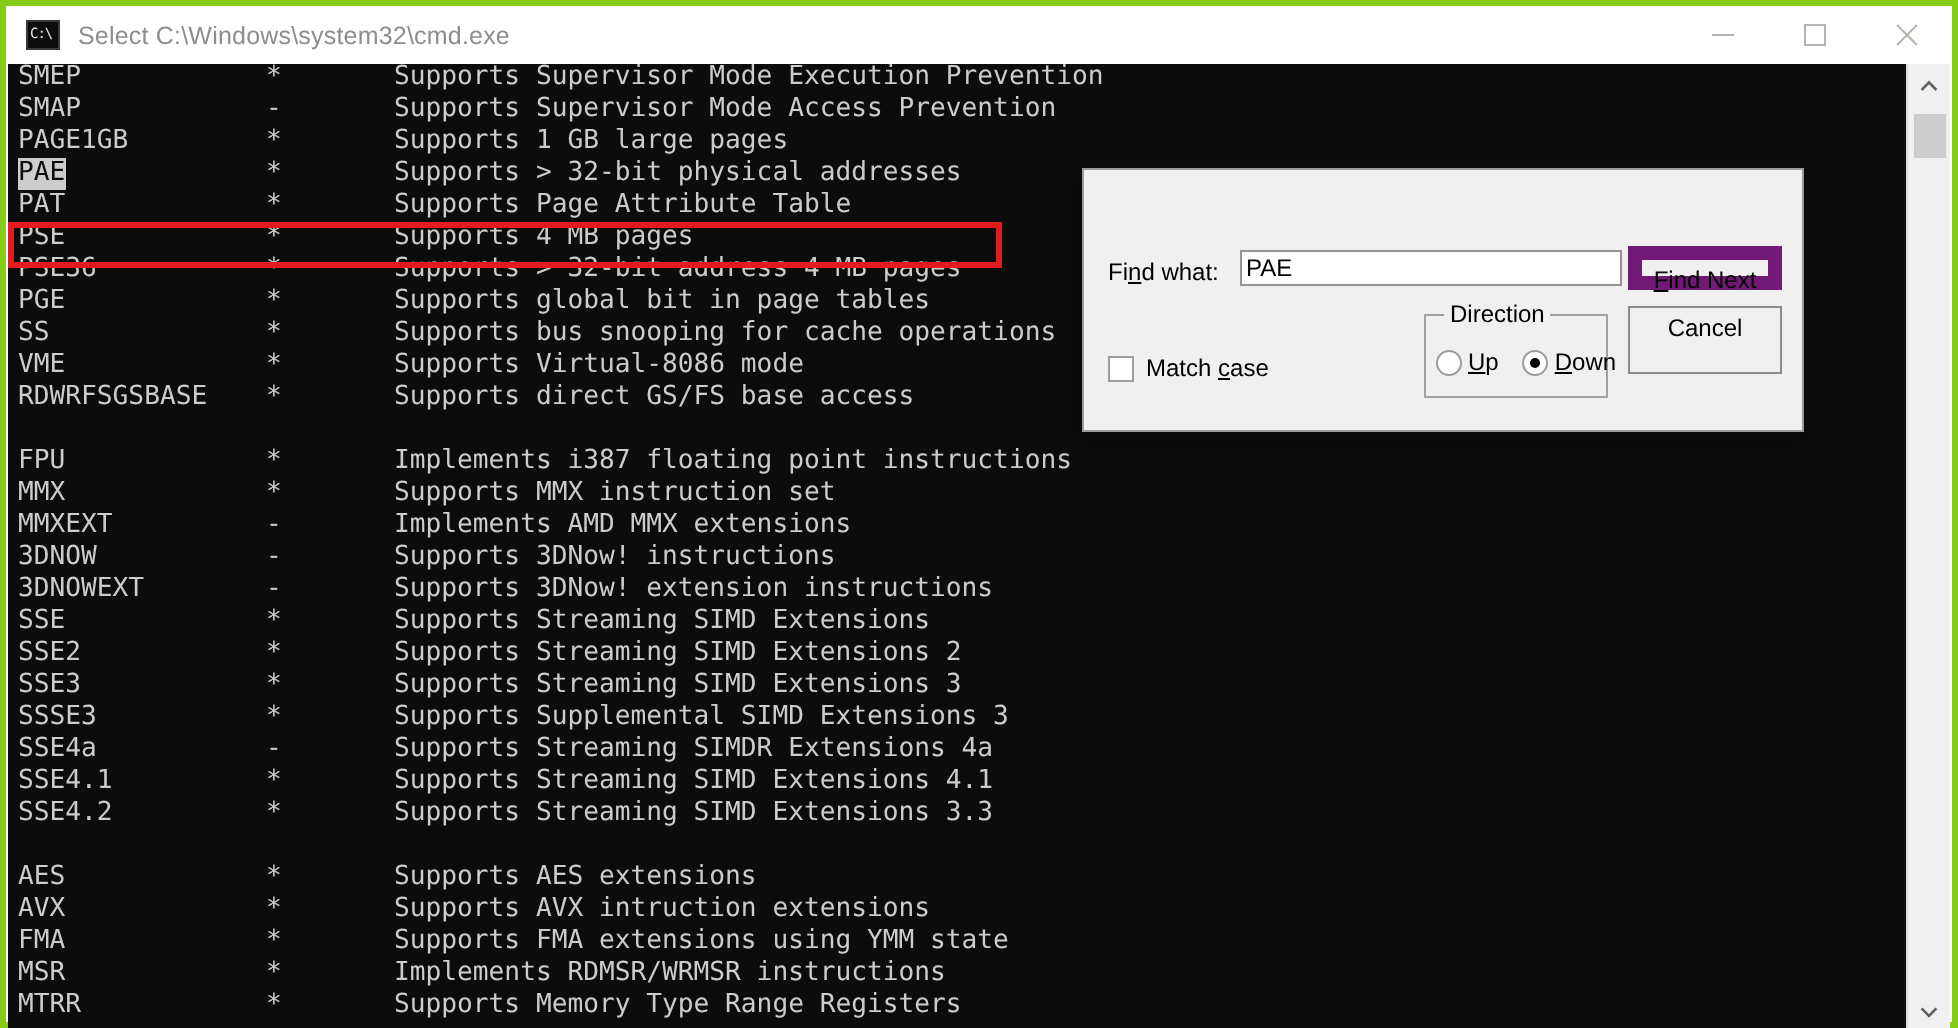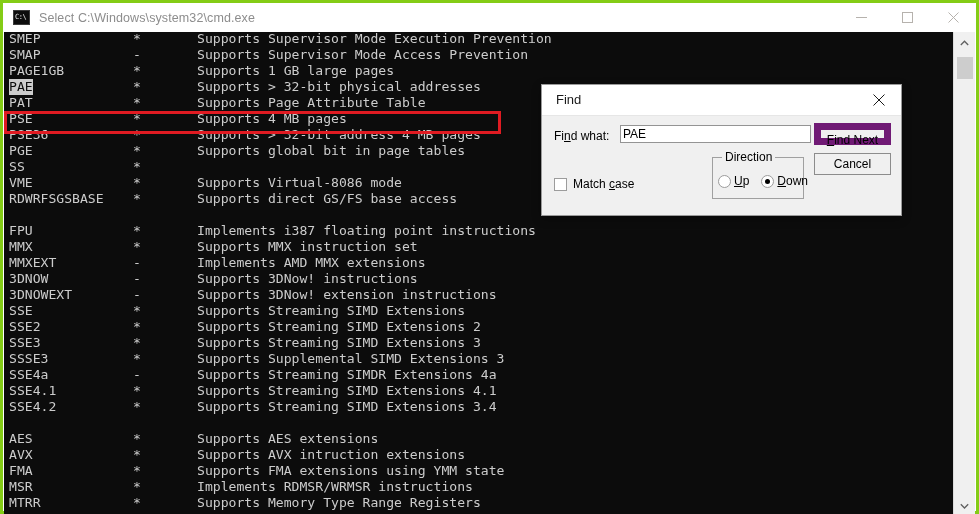--- a/index.html
+++ b/index.html
@@ -230,21 +230,21 @@
     cursor: default;
   }
   .btn-findnext {
     left: 272px; top: 38px;
     width: 77px; height: 22px;
     border: 7px solid #701a75;
     line-height: 20px;
   }
   .btn-cancel {
     left: 272px; top: 68px;
-    width: 77px; height: 22px;
+    width: 77px; height: 34px;
     line-height: 20px;
   }
 
   .group-direction {
     position: absolute;
     left: 170px; top: 72px;
     width: 92px; height: 42px;
     border: 1px solid #a0a0a0;
     box-sizing: border-box;
   }
@@ -330,36 +330,36 @@
     <div class="console-body">
       <div class="console-scroll" id="console-lines">
           <div class="cline"><span class="c-name">SMEP</span><span class="c-mark">*</span><span class="c-desc">Supports Supervisor Mode Execution Prevention</span></div>
           <div class="cline"><span class="c-name">SMAP</span><span class="c-mark">-</span><span class="c-desc">Supports Supervisor Mode Access Prevention</span></div>
           <div class="cline"><span class="c-name">PAGE1GB</span><span class="c-mark">*</span><span class="c-desc">Supports 1 GB large pages</span></div>
           <div class="cline"><span class="c-name sel">PAE</span><span class="c-mark">*</span><span class="c-desc">Supports &gt; 32-bit physical addresses</span></div>
           <div class="cline"><span class="c-name">PAT</span><span class="c-mark">*</span><span class="c-desc">Supports Page Attribute Table</span></div>
           <div class="cline"><span class="c-name">PSE</span><span class="c-mark">*</span><span class="c-desc">Supports 4 MB pages</span></div>
           <div class="cline"><span class="c-name">PSE36</span><span class="c-mark">*</span><span class="c-desc">Supports &gt; 32-bit address 4 MB pages</span></div>
           <div class="cline"><span class="c-name">PGE</span><span class="c-mark">*</span><span class="c-desc">Supports global bit in page tables</span></div>
-          <div class="cline"><span class="c-name">SS</span><span class="c-mark">*</span></div>
+          <div class="cline"><span class="c-name">SS</span><span class="c-mark">*</span><span class="c-desc">Supports bus snooping for cache operations</span></div>
           <div class="cline"><span class="c-name">VME</span><span class="c-mark">*</span><span class="c-desc">Supports Virtual-8086 mode</span></div>
           <div class="cline"><span class="c-name">RDWRFSGSBASE</span><span class="c-mark">*</span><span class="c-desc">Supports direct GS/FS base access</span></div>
           <div class="cline"><span class="c-name"></span><span class="c-mark"></span><span class="c-desc"></span></div>
           <div class="cline"><span class="c-name">FPU</span><span class="c-mark">*</span><span class="c-desc">Implements i387 floating point instructions</span></div>
           <div class="cline"><span class="c-name">MMX</span><span class="c-mark">*</span><span class="c-desc">Supports MMX instruction set</span></div>
           <div class="cline"><span class="c-name">MMXEXT</span><span class="c-mark">-</span><span class="c-desc">Implements AMD MMX extensions</span></div>
           <div class="cline"><span class="c-name">3DNOW</span><span class="c-mark">-</span><span class="c-desc">Supports 3DNow! instructions</span></div>
           <div class="cline"><span class="c-name">3DNOWEXT</span><span class="c-mark">-</span><span class="c-desc">Supports 3DNow! extension instructions</span></div>
           <div class="cline"><span class="c-name">SSE</span><span class="c-mark">*</span><span class="c-desc">Supports Streaming SIMD Extensions</span></div>
           <div class="cline"><span class="c-name">SSE2</span><span class="c-mark">*</span><span class="c-desc">Supports Streaming SIMD Extensions 2</span></div>
           <div class="cline"><span class="c-name">SSE3</span><span class="c-mark">*</span><span class="c-desc">Supports Streaming SIMD Extensions 3</span></div>
           <div class="cline"><span class="c-name">SSSE3</span><span class="c-mark">*</span><span class="c-desc">Supports Supplemental SIMD Extensions 3</span></div>
           <div class="cline"><span class="c-name">SSE4a</span><span class="c-mark">-</span><span class="c-desc">Supports Streaming SIMDR Extensions 4a</span></div>
           <div class="cline"><span class="c-name">SSE4.1</span><span class="c-mark">*</span><span class="c-desc">Supports Streaming SIMD Extensions 4.1</span></div>
-          <div class="cline"><span class="c-name">SSE4.2</span><span class="c-mark">*</span><span class="c-desc">Supports Streaming SIMD Extensions 3.4</span></div>
+          <div class="cline"><span class="c-name">SSE4.2</span><span class="c-mark">*</span><span class="c-desc">Supports Streaming SIMD Extensions 3.3</span></div>
           <div class="cline"><span class="c-name"></span><span class="c-mark"></span><span class="c-desc"></span></div>
           <div class="cline"><span class="c-name">AES</span><span class="c-mark">*</span><span class="c-desc">Supports AES extensions</span></div>
           <div class="cline"><span class="c-name">AVX</span><span class="c-mark">*</span><span class="c-desc">Supports AVX intruction extensions</span></div>
           <div class="cline"><span class="c-name">FMA</span><span class="c-mark">*</span><span class="c-desc">Supports FMA extensions using YMM state</span></div>
           <div class="cline"><span class="c-name">MSR</span><span class="c-mark">*</span><span class="c-desc">Implements RDMSR/WRMSR instructions</span></div>
           <div class="cline"><span class="c-name">MTRR</span><span class="c-mark">*</span><span class="c-desc">Supports Memory Type Range Registers</span></div>
         </div>
       <div class="redbox"></div>
     </div>
 
@@ -373,29 +373,20 @@
       <div class="sb-arrow down">
         <svg width="9" height="6" viewBox="0 0 9 6">
             <polyline points="0.8,1.2 4.5,5 8.2,1.2" fill="none" stroke="#606060" stroke-width="1.3"></polyline>
           </svg>
       </div>
     </div>
   </div>
 
   <div class="find-dialog">
 
-    <div class="find-title">
-      <div class="find-title-text">Find</div>
-      <div class="find-close">
-        <svg width="12" height="12" viewBox="0 0 12 12">
-            <line x1="0.5" y1="0.5" x2="11.5" y2="11.5" stroke="#1a1a1a" stroke-width="1"></line>
-            <line x1="11.5" y1="0.5" x2="0.5" y2="11.5" stroke="#1a1a1a" stroke-width="1"></line>
-          </svg>
-      </div>
-    </div>
 
     <div class="lbl-findwhat"><span>Fi</span><u>n</u><span>d what:</span></div>
 
     <input class="find-input" type="text" value="PAE" style="">
 
     <div class="btn btn-findnext"><span></span><u>F</u><span>ind Next</span></div>
 
     <div class="btn btn-cancel">Cancel</div>
 
     <div class="group-direction"></div>

